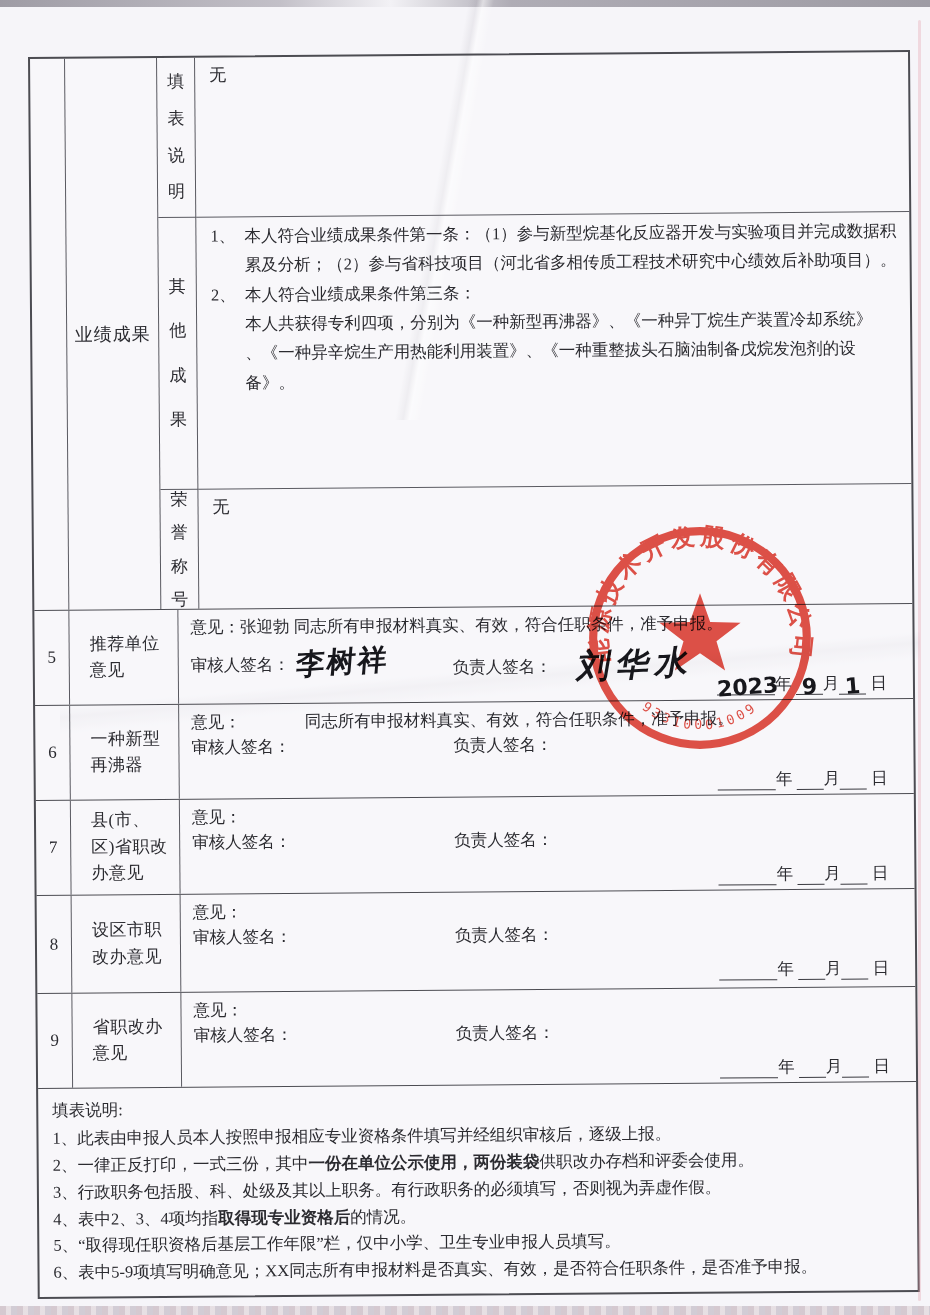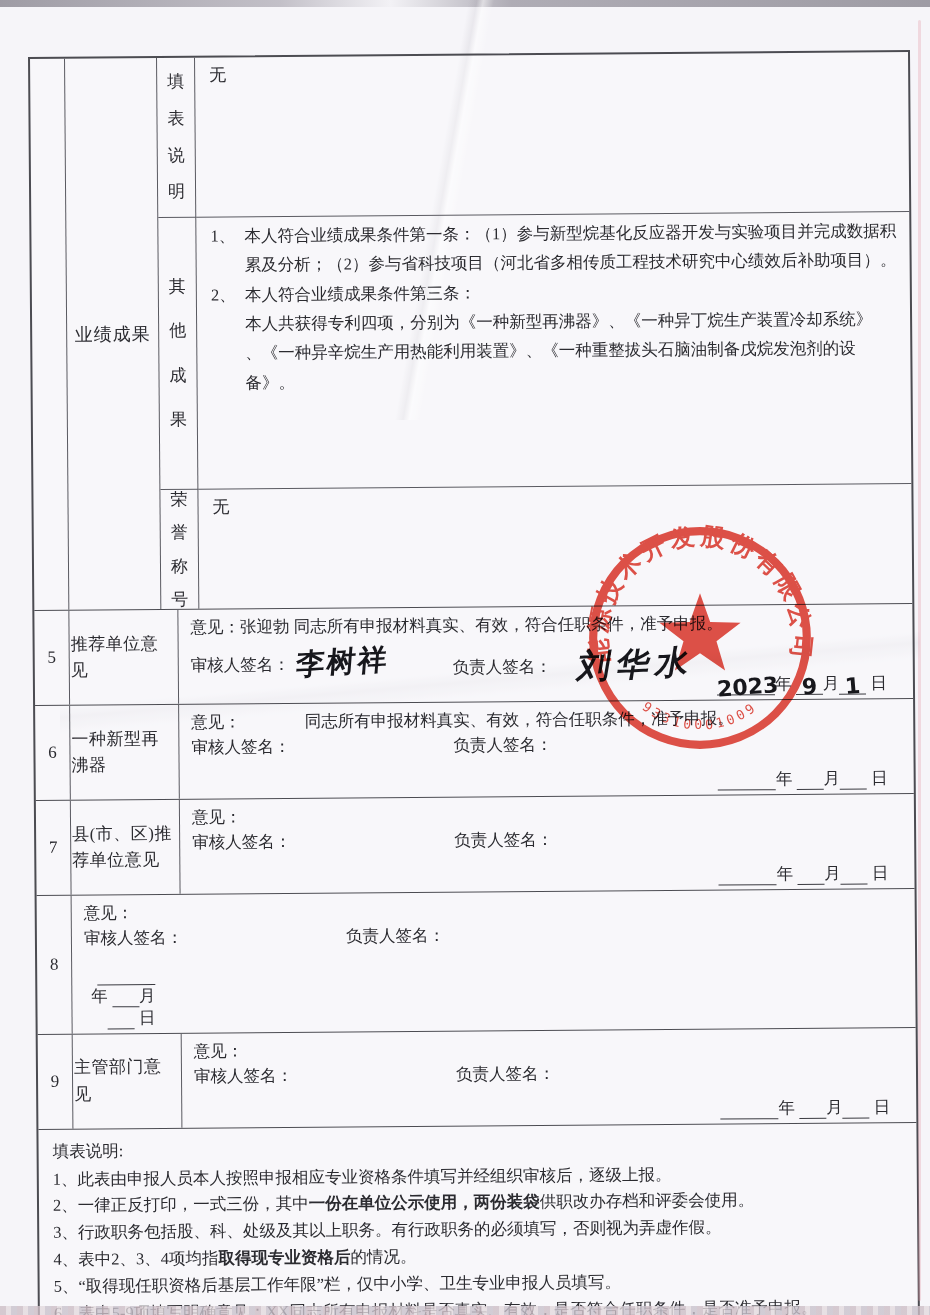--- a/index.html
+++ b/index.html
@@ -39,21 +39,21 @@
   .lh-papers{line-height:1.95;}
   .plines{font-size:16.5px;line-height:1.78;padding-top:4px;}
   .pline{display:flex;}
   .pl-marker{flex:0 0 34px;}
   .pl-text{flex:1;}
 
   
   .oprow{display:grid;grid-template-columns:35px 109px auto;border-bottom:1.5px solid #4c4c52;min-height:90px;}
   .oprow:last-child{border-bottom:1.5px solid #4c4c52;}
   .op-num{border-right:1px solid #5a5a61;display:flex;align-items:center;justify-content:center;font-size:17px;}
-  .op-label{border-right:1px solid #5a5a61;display:flex;align-items:center;font-size:17px;line-height:1.55;padding:0 6px 0 1px;letter-spacing:.5px;}
+  .op-label{border-right:1px solid #5a5a61;display:flex;align-items:center;font-size:17px;line-height:1.55;padding:0 6px 0 20px;letter-spacing:.5px;}
   .op-cont{position:relative;padding:7px 0 4px 12px;font-size:16.5px;}
   .oprow-5{min-height:84px;}
   .oprow-6{min-height:94px;}
   .oprow-7{min-height:91px;}
   .oprow-8{min-height:97px;}
   .oprow-9{min-height:90px;}
   .op-line1{white-space:nowrap;}
   .op-opinion-text.indented{margin-left:64px;}
   .op-line2{position:relative;height:34px;margin-top:3px;white-space:nowrap;}
   .op-head{position:absolute;left:262px;top:0;}
@@ -166,58 +166,59 @@
         </span>
       </div>
       <div class="op-line3">
         <span class="dl dl-year"><span class="hand hand-date"></span></span><span class="lbl-year">年</span>&nbsp;<span class="dl dl-month"><span class="hand hand-date"></span></span><span class="lbl-month">月</span><span class="dl dl-day"><span class="hand hand-date"></span></span>&nbsp;<span class="lbl-day">日</span>
       </div>
     </div>
   </div>
 
   <div class="oprow oprow-7">
     <div class="op-num">7</div>
-    <div class="op-label">县(市、区)推荐单位意见</div>
+    <div class="op-label">县(市、区)省职改办意见</div>
     <div class="op-cont">
       <div class="op-line1">
         <span class="op-opinion-label">意见：</span><span class="op-opinion-text"></span>
       </div>
       <div class="op-line2">
         <span class="op-reviewer-label">审核人签名：</span><span class="op-reviewer-sig hand sig"></span>
         <span class="op-head">
           <span class="op-head-label">负责人签名：</span><span class="op-head-sig hand sig sig-head"></span>
         </span>
       </div>
       <div class="op-line3">
         <span class="dl dl-year"><span class="hand hand-date"></span></span><span class="lbl-year">年</span>&nbsp;<span class="dl dl-month"><span class="hand hand-date"></span></span><span class="lbl-month">月</span><span class="dl dl-day"><span class="hand hand-date"></span></span>&nbsp;<span class="lbl-day">日</span>
       </div>
     </div>
   </div>
 
   <div class="oprow oprow-8">
     <div class="op-num">8</div>
+    <div class="op-label">设区市职改办意见</div>
     <div class="op-cont">
       <div class="op-line1">
         <span class="op-opinion-label">意见：</span><span class="op-opinion-text"></span>
       </div>
       <div class="op-line2">
         <span class="op-reviewer-label">审核人签名：</span><span class="op-reviewer-sig hand sig"></span>
         <span class="op-head">
           <span class="op-head-label">负责人签名：</span><span class="op-head-sig hand sig sig-head"></span>
         </span>
       </div>
       <div class="op-line3">
         <span class="dl dl-year"><span class="hand hand-date"></span></span><span class="lbl-year">年</span>&nbsp;<span class="dl dl-month"><span class="hand hand-date"></span></span><span class="lbl-month">月</span><span class="dl dl-day"><span class="hand hand-date"></span></span>&nbsp;<span class="lbl-day">日</span>
       </div>
     </div>
   </div>
 
   <div class="oprow oprow-9">
     <div class="op-num">9</div>
-    <div class="op-label">主管部门意见</div>
+    <div class="op-label">省职改办意见</div>
     <div class="op-cont">
       <div class="op-line1">
         <span class="op-opinion-label">意见：</span><span class="op-opinion-text"></span>
       </div>
       <div class="op-line2">
         <span class="op-reviewer-label">审核人签名：</span><span class="op-reviewer-sig hand sig"></span>
         <span class="op-head">
           <span class="op-head-label">负责人签名：</span><span class="op-head-sig hand sig sig-head"></span>
         </span>
       </div>

